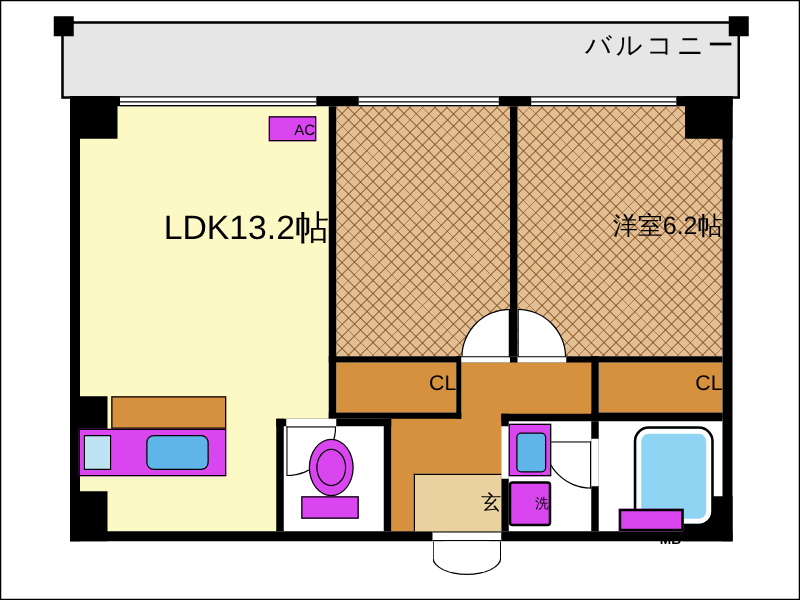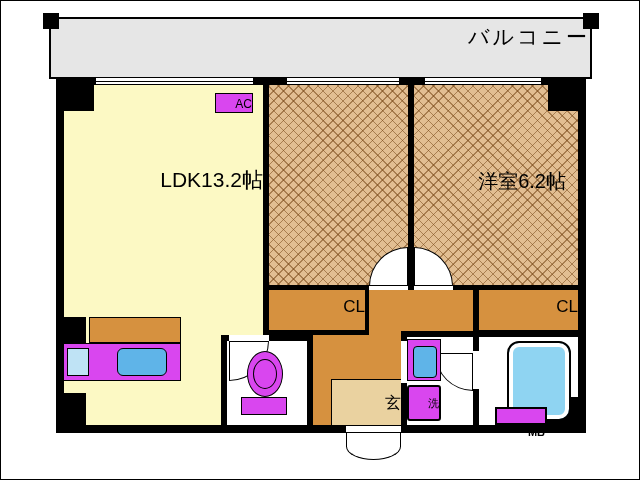--- a/index.html
+++ b/index.html
@@ -115,18 +115,18 @@
   <div class="box" style="left:506px;top:340px;width:64px;height:80px;background:#8fd4f2;border-width:2px;border-radius:12px;box-shadow:inset 0 0 0 4px #ffffff;"></div>
 
   <div class="box" style="left:494px;top:406px;width:52px;height:18px;border-width:2px;">
     <div class="label center" style="left:0;right:0;top:2px;font-size:11px;font-weight:bold;margin-top:16px;">MB</div>
   </div>
 
   <div class="box" style="left:214px;top:92px;width:38px;height:20px;">
     <div class="label center" style="left:0;right:0;top:4px;font-size:12px;">AC</div>
   </div>
 
-  <div class="label center" style="left:63px;width:199px;top:168px;font-size:21px;">LDK13.2帖</div>
-  <div class="label center" style="left:401px;width:164px;top:170px;font-size:20px;">洋室6.2帖</div>
+  <div class="label center" style="left:63px;width:199px;top:168px;font-size:27px;">LDK13.2帖</div>
+  <div class="label center" style="left:413px;width:164px;top:170px;font-size:20px;">洋室6.2帖</div>
   <div class="label center" style="left:268px;width:96px;top:297px;font-size:17px;">CL</div>
   <div class="label center" style="left:478px;width:99px;top:297px;font-size:17px;">CL</div>
 
 </div>
 
 </body></html>

